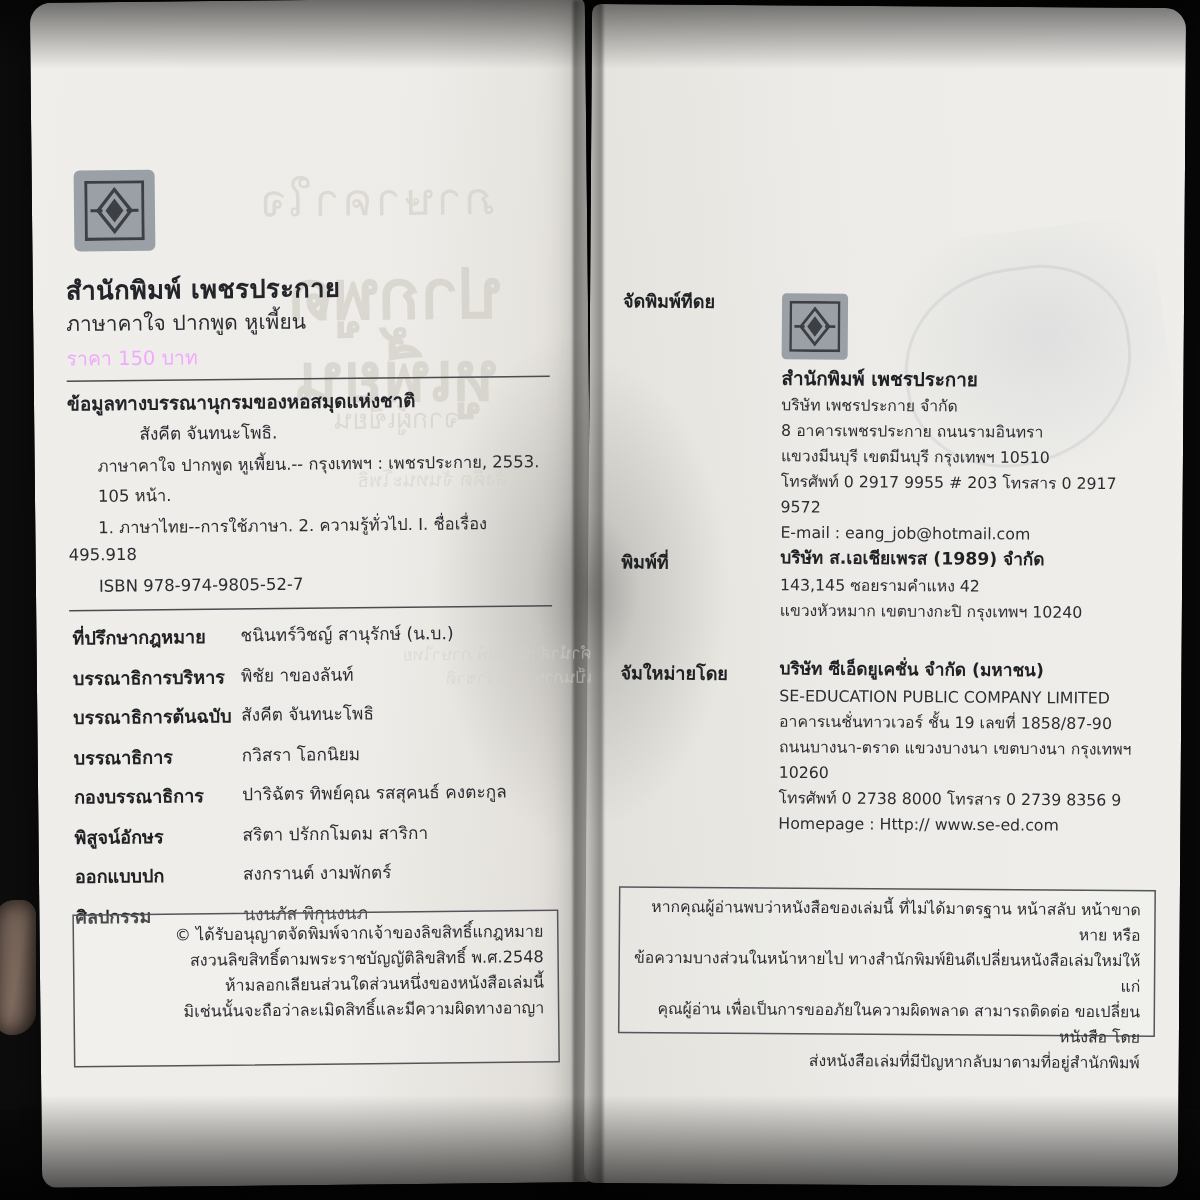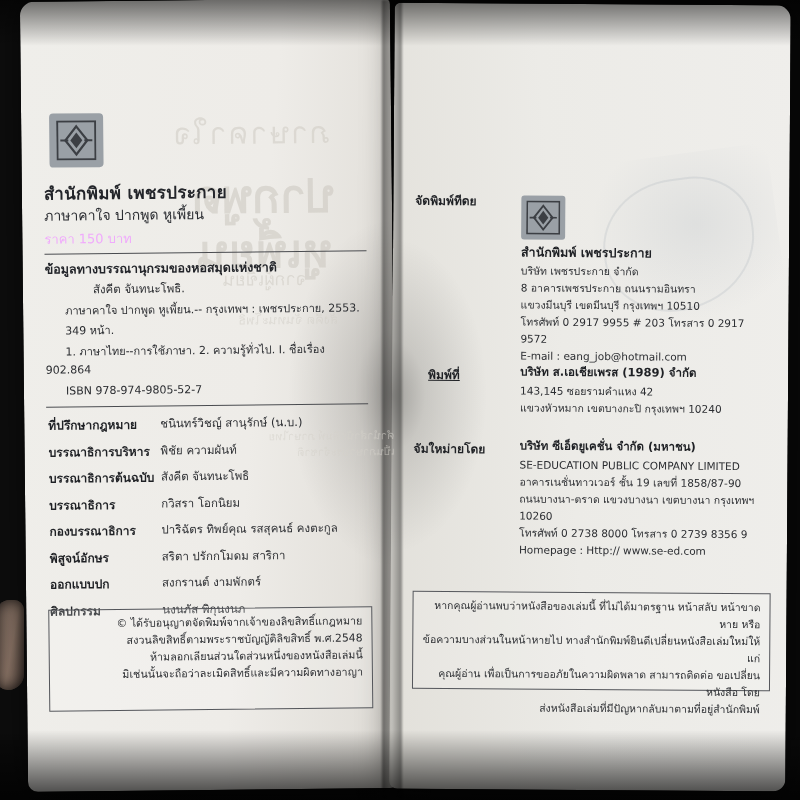--- a/index.html
+++ b/index.html
@@ -96,21 +96,21 @@
 
   .copy-box{position:absolute;left:22px;top:608px;width:322px;height:100px;
     border:1px solid #53555a;background:rgba(255,255,255,.18);}
   .copy-text{position:absolute;left:30px;top:614px;width:306px;text-align:right;
     font-size:10.8px;line-height:17px;color:#2b2d31;}
 
   
   .rp{position:absolute;left:392px;top:4px;width:396px;height:786px;transform:rotate(0.4deg);}
   .r-label{position:absolute;font-size:12px;font-weight:bold;color:#1f2125;}
   .l1{left:22px;top:188px;}
-  .l2{left:36px;top:362px;text-decoration:underline;}
+  .l2{left:22px;top:362px;}
   .l3{left:22px;top:436px;}
 
   .r-logo{position:absolute;left:128px;top:192px;width:44px;height:44px;background:#9aa0a6;border-radius:3px;
     display:flex;align-items:center;justify-content:center;}
   .r-block{position:absolute;left:128px;font-size:10.5px;line-height:17px;color:#2b2d31;}
   .rb1{top:240px;width:250px;}
   .rb1 .strong{font-size:12.5px;font-weight:bold;color:#1f2125;display:block;margin-bottom:2px;}
   .rb2{top:360px;width:250px;}
   .rb2 .strong{font-size:11.5px;font-weight:bold;color:#1f2125;display:block;margin-bottom:2px;}
   .rb3{top:434px;width:255px;}
@@ -158,35 +158,35 @@
     </div>
 
     <div class="pub-name">สำนักพิมพ์ เพชรประกาย</div>
     <div class="pub-sub">ภาษาคาใจ ปากพูด หูเพี้ยน</div>
     <div class="price">ราคา  150  บาท</div>
 
     <div class="rule rule-1"></div>
     <div class="cip-title">ข้อมูลทางบรรณานุกรมของหอสมุดแห่งชาติ</div>
     <div class="cip-1">สังคีต จันทนะโพธิ.</div>
     <div class="cip-2">ภาษาคาใจ ปากพูด หูเพี้ยน.-- กรุงเทพฯ : เพชรประกาย, 2553.</div>
-    <div class="cip-3">349 หน้า.</div>
+    <div class="cip-3">105 หน้า.</div>
     <div class="cip-4">1. ภาษาไทย--การใช้ภาษา. 2. ความรู้ทั่วไป. I. ชื่อเรื่อง</div>
-    <div class="cip-5">902.864</div>
+    <div class="cip-5">495.918</div>
     <div class="cip-isbn">ISBN  978-974-9805-52-7</div>
 
     <div class="rule rule-2"></div>
 
     <div class="credits">
       <div class="credit-row">
         <div class="credit-role">ที่ปรึกษากฎหมาย</div>
         <div class="credit-name">ชนินทร์วิชญ์ สานุรักษ์ (น.บ.)</div>
       </div>
       <div class="credit-row">
         <div class="credit-role">บรรณาธิการบริหาร</div>
-        <div class="credit-name">พิชัย ความผันท์</div>
+        <div class="credit-name">พิชัย าของลันท์</div>
       </div>
       <div class="credit-row">
         <div class="credit-role">บรรณาธิการต้นฉบับ</div>
         <div class="credit-name">สังคีต จันทนะโพธิ</div>
       </div>
       <div class="credit-row">
         <div class="credit-role">บรรณาธิการ</div>
         <div class="credit-name">กวิสรา โอกนิยม</div>
       </div>
       <div class="credit-row">

